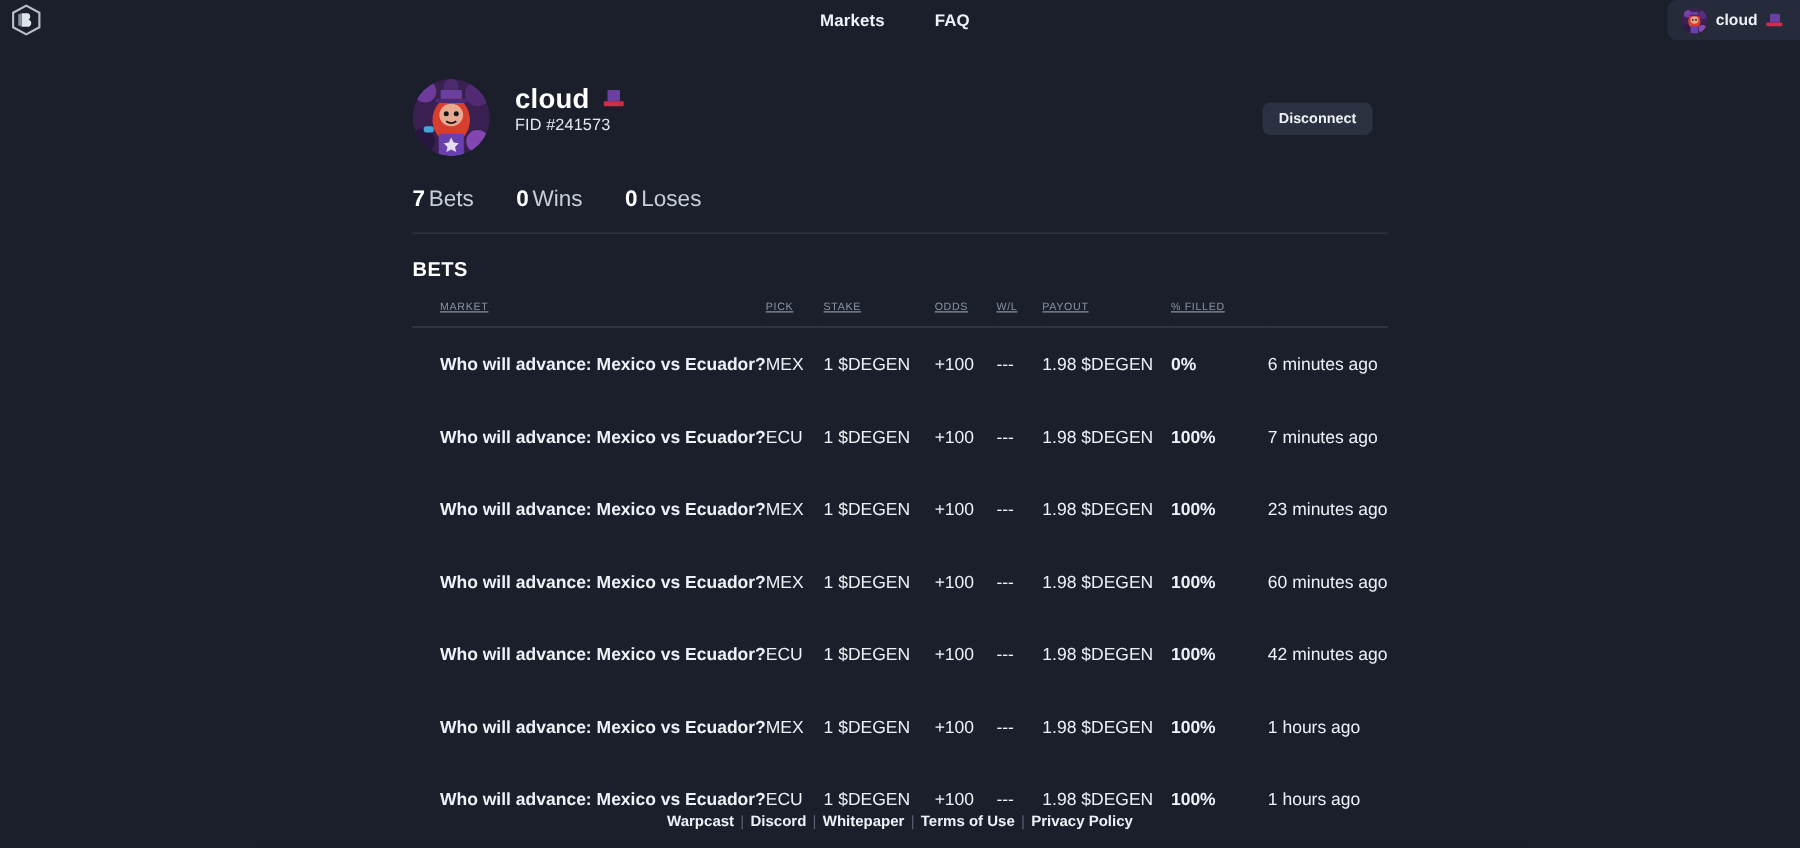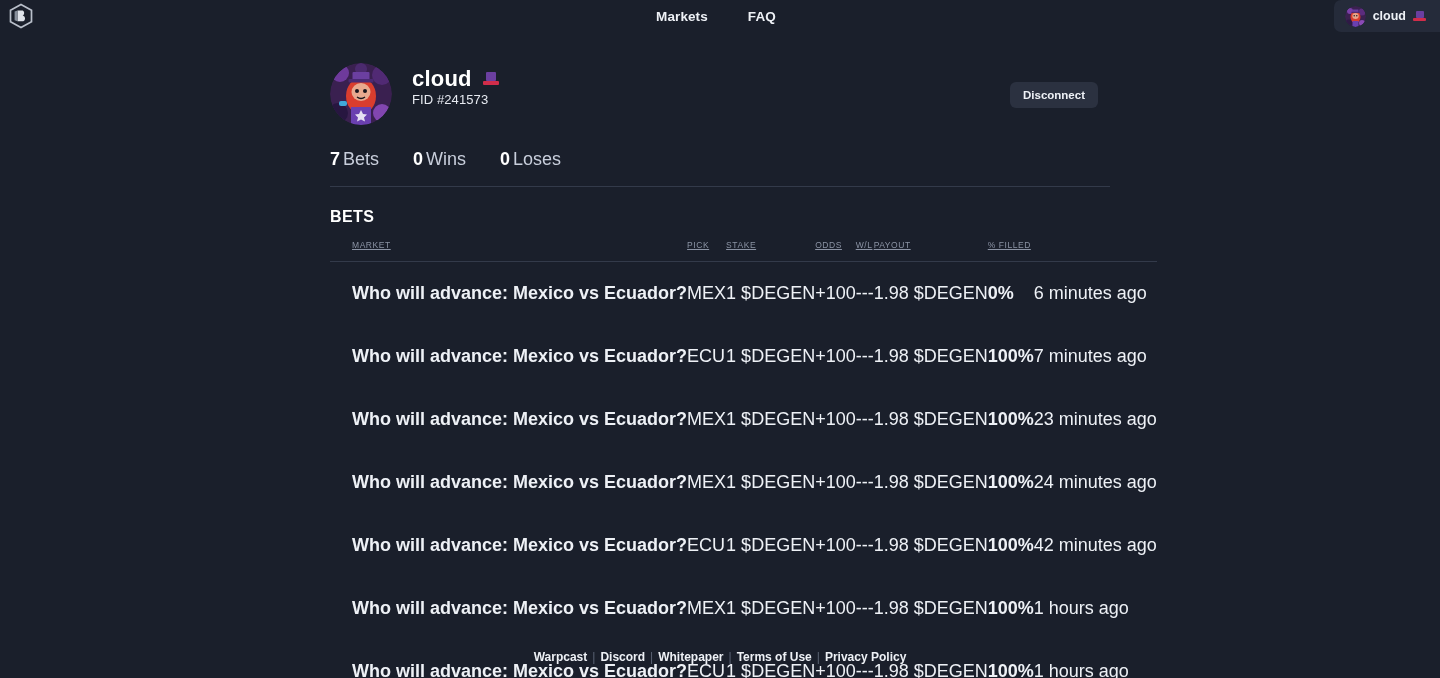--- a/index.html
+++ b/index.html
@@ -193,21 +193,21 @@
     color: #8b93a4;
     font-size: 8.5px;
     font-weight: normal;
     letter-spacing: .55px;
     padding: 0 0 11px 0;
     border-bottom: 1px solid #333a4a;
     white-space: nowrap;
     text-decoration: underline;
   }
   table.bets tbody td {
-    font-size: 18px;
+    font-size: 14px;
     color: #eef1f6;
     padding: 21px 0;
     white-space: nowrap;
   }
   .c-market { width: 268px; padding-left: 22px !important; font-weight: bold; }
   .c-pick   { width: 52px; }
   .c-stake  { width: 96px; }
   .c-odds   { width: 56px; }
   .c-wl     { width: 44px; }
   .c-payout { width: 108px; }
@@ -383,21 +383,21 @@
           <td class="c-time">23 minutes ago</td>
         </tr>
         <tr>
           <td class="c-market">Who will advance: Mexico vs Ecuador?</td>
           <td class="c-pick">MEX</td>
           <td class="c-stake">1 $DEGEN</td>
           <td class="c-odds">+100</td>
           <td class="c-wl">---</td>
           <td class="c-payout">1.98 $DEGEN</td>
           <td class="c-filled fill-full">100%</td>
-          <td class="c-time">24 minutes ago</td>
+          <td class="c-time">60 minutes ago</td>
         </tr>
         <tr>
           <td class="c-market">Who will advance: Mexico vs Ecuador?</td>
           <td class="c-pick">ECU</td>
           <td class="c-stake">1 $DEGEN</td>
           <td class="c-odds">+100</td>
           <td class="c-wl">---</td>
           <td class="c-payout">1.98 $DEGEN</td>
           <td class="c-filled fill-full">100%</td>
           <td class="c-time">42 minutes ago</td>

